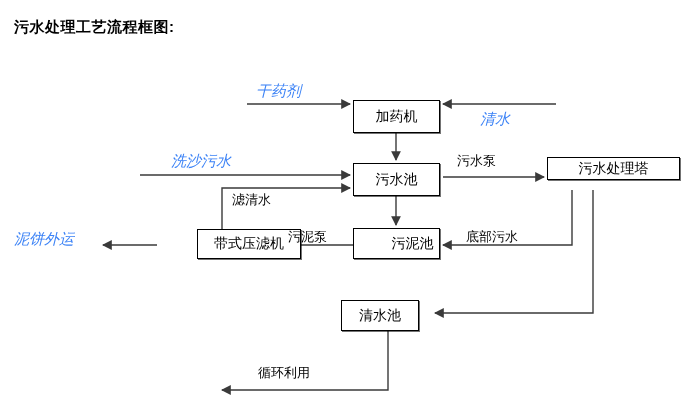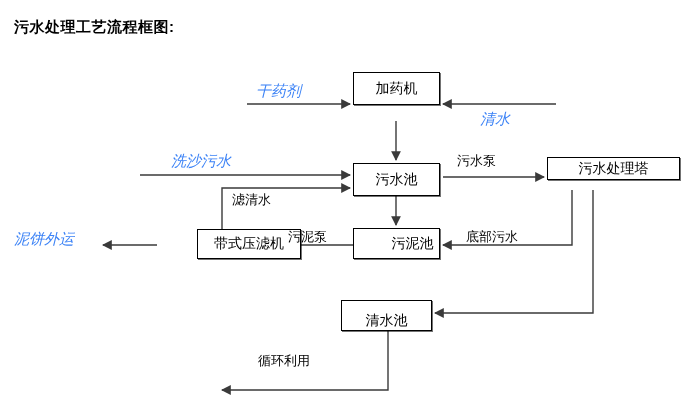--- a/index.html
+++ b/index.html
@@ -92,53 +92,53 @@
     <path d="M 353 245 L 276 245" marker-end="url(#arrow)"></path>
 
     <path d="M 157 245 L 103 245" marker-end="url(#arrow)"></path>
 
     <path d="M 593 190 L 593 313 L 435 313" marker-end="url(#arrow)"></path>
 
     <path d="M 388 331 L 388 390 L 222 390" marker-end="url(#arrow)"></path>
   </g>
 </svg>
 
-<div class="node-box" style="left:353px; top:72px; width:87px; height:33px;text-align:right;">
+<div class="node-box" style="left:353px; top:100px; width:87px; height:33px;text-align:right;">
   <span>加药机</span>
 </div>
 
 <div class="node-box" style="left:353px; top:163px; width:87px; height:33px;align-items:center;">
   <span>污水池</span>
 </div>
 
 <div class="node-box" style="left:547px; top:157px; width:133px; height:23px;">
   <span>污水处理塔</span>
 </div>
 
 <div class="node-box" style="left:157px; top:229px; width:104px; height:30px;margin-left:40px;">
   <span>带式压滤机</span>
 </div>
 
 <div class="node-box" style="left:353px; top:228px; width:87px; height:31px;padding-left:32px;">
   <span>污泥池</span>
 </div>
 
-<div class="node-box" style="left:341px; top:300px; width:91px; height:31px;align-items:flex-end;">
+<div class="node-box" style="left:341px; top:300px; width:78px; height:31px;">
   <span>清水池</span>
 </div>
 
 <div class="terminal-label" style="left:256px; top:82px;">干药剂</div>
 
 <div class="terminal-label" style="left:480px; top:82px;margin-top:28px;">清水</div>
 
 <div class="terminal-label" style="left:171px; top:152px;">洗沙污水</div>
 
 <div class="terminal-label" style="left:14px; top:230px;">泥饼外运</div>
 
 <div class="edge-label" style="left:232px; top:191px;">滤清水</div>
 
 <div class="edge-label" style="left:457px; top:152px;font-family:Liberation Mono, monospace;">污水泵</div>
 
 <div class="edge-label" style="left:288px; top:228px;">污泥泵</div>
 
 <div class="edge-label" style="left:466px; top:228px;">底部污水</div>
 
-<div class="edge-label" style="left:258px; top:352px;text-align:right;">循环利用</div>
+<div class="edge-label" style="left:258px; top:364px;text-align:right;">循环利用</div>
 
 </body></html>

